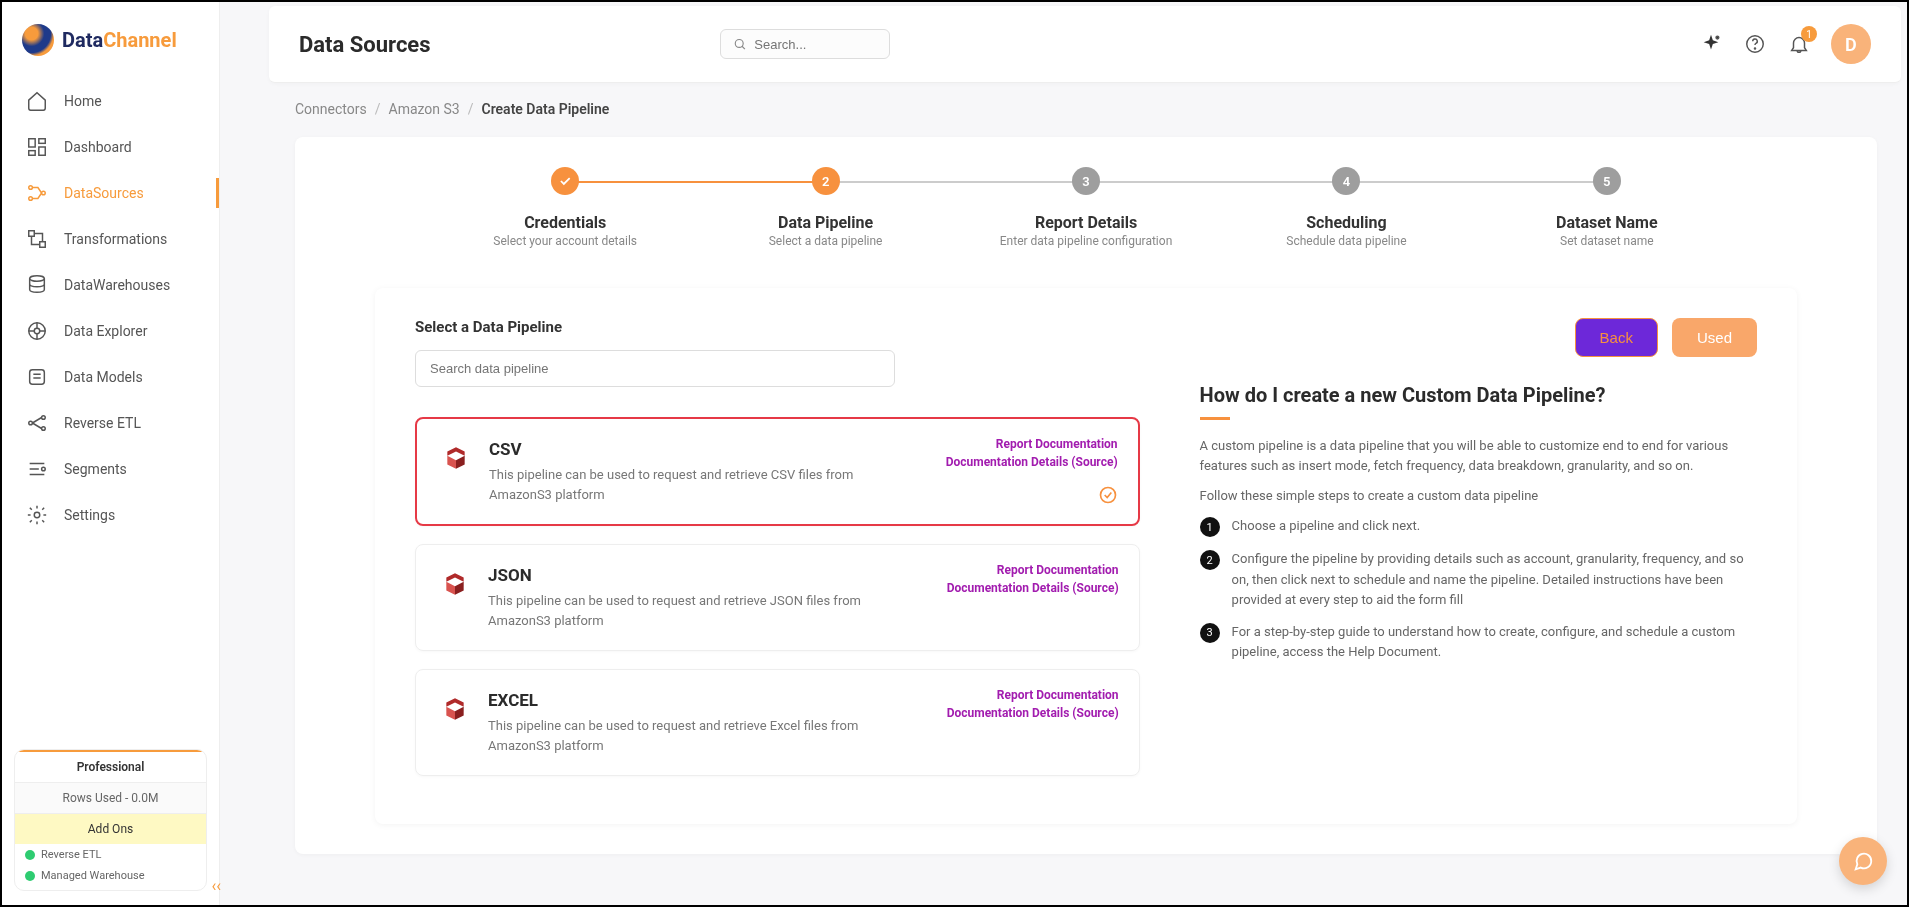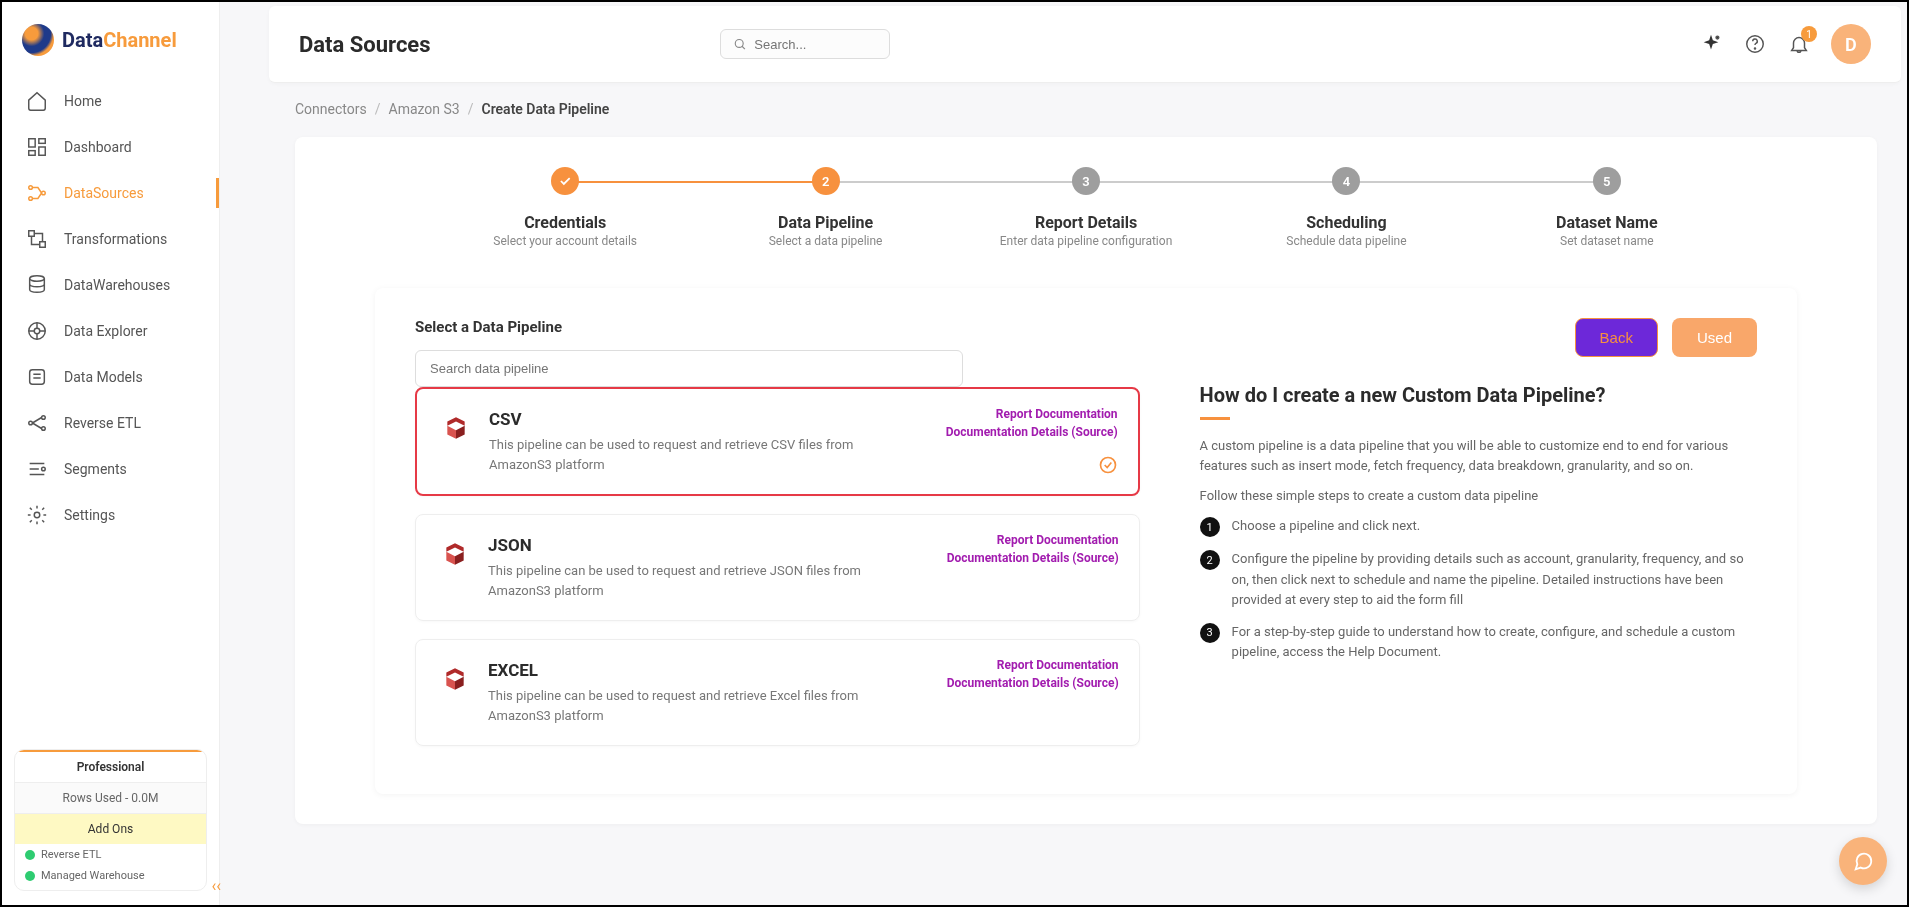--- a/index.html
+++ b/index.html
@@ -52,21 +52,21 @@
 .step-line { position:absolute; top:14px; left:50%; right:-50%; height:2px; background:#ccc; z-index:1; }
 .step-line.done { background:#f7913e; }
 .step:last-child .step-line { display:none; }
 .step-title { margin-top: 18px; font-size:16px; color:#333;font-weight:bold; }
 .step-sub { font-size:12px; color:#888; margin-top:2px; }
 
 .inner-card { background:#fff; border-radius:8px; padding: 30px 40px; margin: 40px 60px 0; box-shadow: 0 1px 6px rgba(0,0,0,0.05); display:flex; gap:60px; }
 .left-col { flex:1.3; }
 .right-col { flex:1; font-size:14px; color:#555; }
 .section-title { font-weight:700; font-size:15px; margin-bottom:14px; }
-.search-pipeline { border:1px solid #ddd; border-radius:6px; padding:10px 14px; font-size:13px; color:#999; width: 548px; }
+.search-pipeline { border:1px solid #ddd; border-radius:6px; padding:10px 14px; font-size:13px; color:#999; width: 480px; margin-bottom: 30px; }
 .search-pipeline input { border:none; outline:none; width:100%; font-size:13px; background:transparent; }
 .pipeline-card { border:1px solid #eee; border-radius:8px; padding:20px 24px; display:flex; gap:18px; margin-bottom:18px; position:relative; cursor:pointer; box-shadow: 0 1px 3px rgba(0,0,0,0.03); }
 .pipeline-card.selected { border:2px solid #e63946; }
 .pipe-icon { width:30px; height:30px; flex-shrink:0; display:flex; align-items:center; justify-content:center; margin-top:4px; }
 .pipe-icon svg { width:26px; height:26px; }
 .pipe-body { flex:1; }
 .pipe-title { font-size:17px; font-weight:700; color:#2b2b2b; margin-bottom:6px; }
 .pipe-desc { font-size:13px; color:#777; max-width: 380px; line-height:1.5; }
 .pipe-links { position:absolute; top:16px; right:20px; text-align:right; font-size:12px; color:#a21caf; line-height:1.5;font-weight:bold; }
 .pipe-check { position:absolute; bottom:16px; right:20px; color:#f7913e; }

